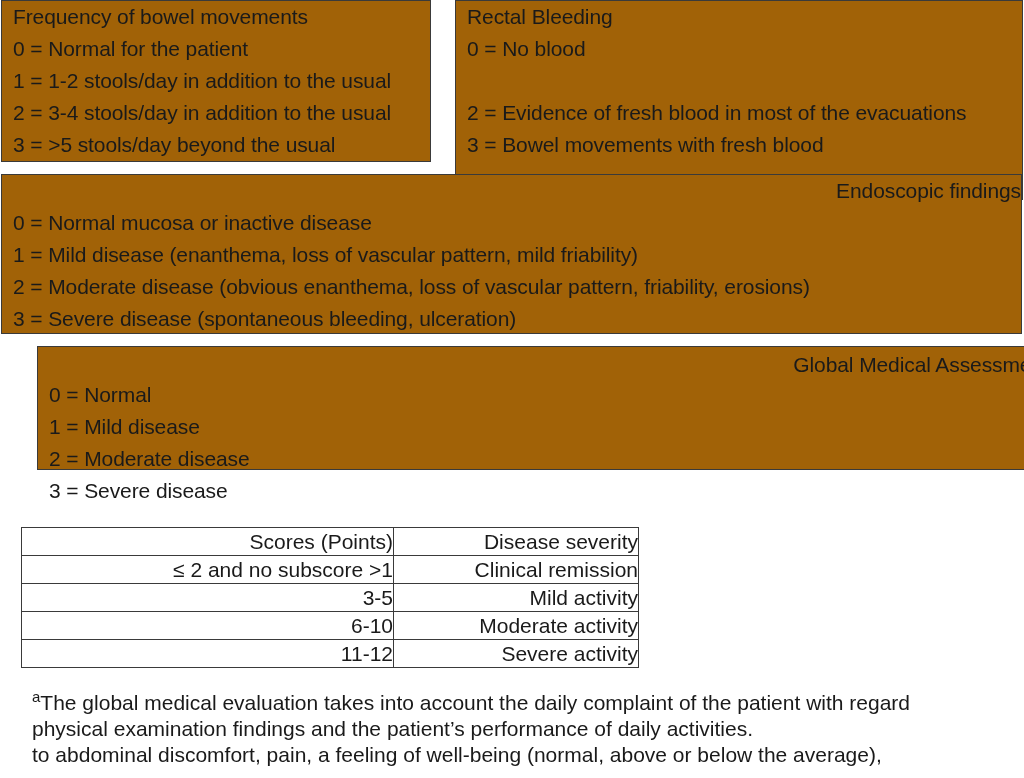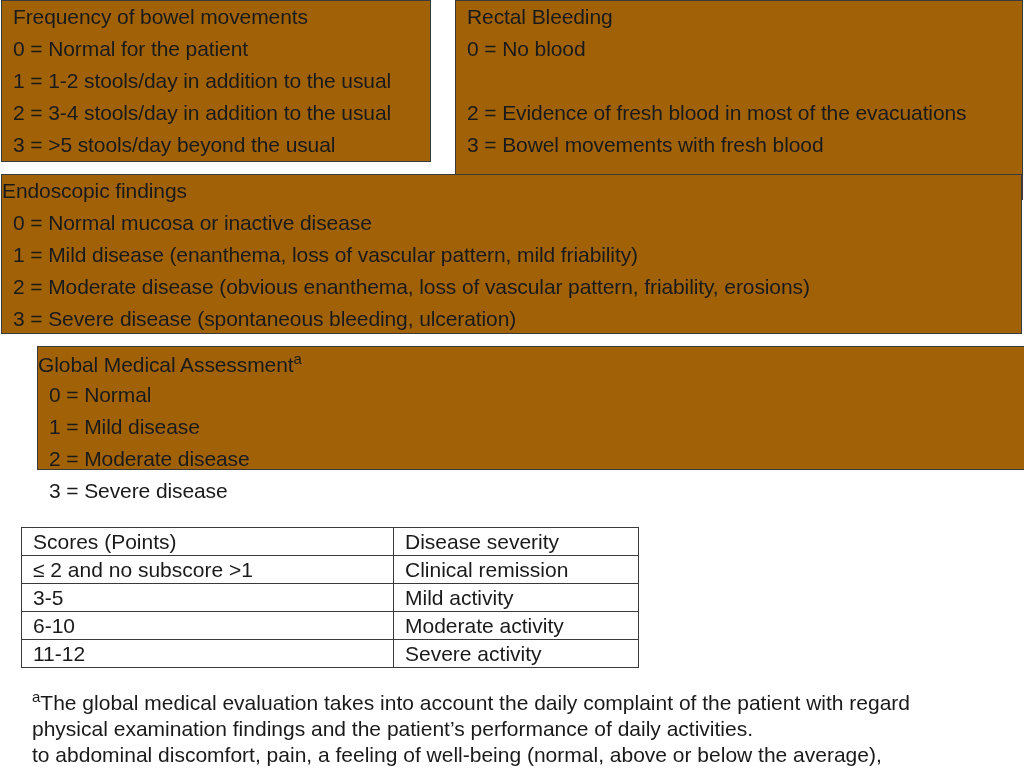--- a/index.html
+++ b/index.html
@@ -8,31 +8,31 @@
       font-family: "Liberation Sans", sans-serif; color: #1a1a1a;
     }
     .box {
       position: absolute; border: 1.5px solid #3a3a3a; box-sizing: border-box;
       background: #a16207;
     }
     .line {
       position: absolute; left: 11px; font-size: 21px; line-height: 24px;
       white-space: nowrap; letter-spacing: -0.1px;
     }
-    .center { left: 0; right: 0; text-align: left; }
+    .center { left: 0; right: 0; text-align: right; }
     sup { font-size: 15px; vertical-align: 8px; line-height: 0; }
 
     #box-freq { left: 1px; top: 0px; width: 430px; height: 162px; }
     #box-rectal { left: 455px; top: 0px; width: 568px; height: 200px; }
     #box-endo { left: 1px; top: 174px; width: 1021px; height: 160px; }
     #box-global { left: 1px; top: 346px; width: 1021px; height: 124px; margin-left: 36px; }
 
     table.scores {
       position: absolute; left: 21px; top: 527px; width: 618px;
-      border-collapse: collapse; font-size: 21px;
+      border-collapse: collapse; font-size: 21px; text-align: right;
     }
     table.scores td {
       border: 1.5px solid #3a3a3a; height: 27px; padding: 0 0 0 11px;
       line-height: 27px; white-space: nowrap;
     }
     table.scores td.c1 { width: 360px; }
 
     .footnote {
       position: absolute; left: 32px; top: 690px; width: 980px;
       font-size: 21px; line-height: 26px;

